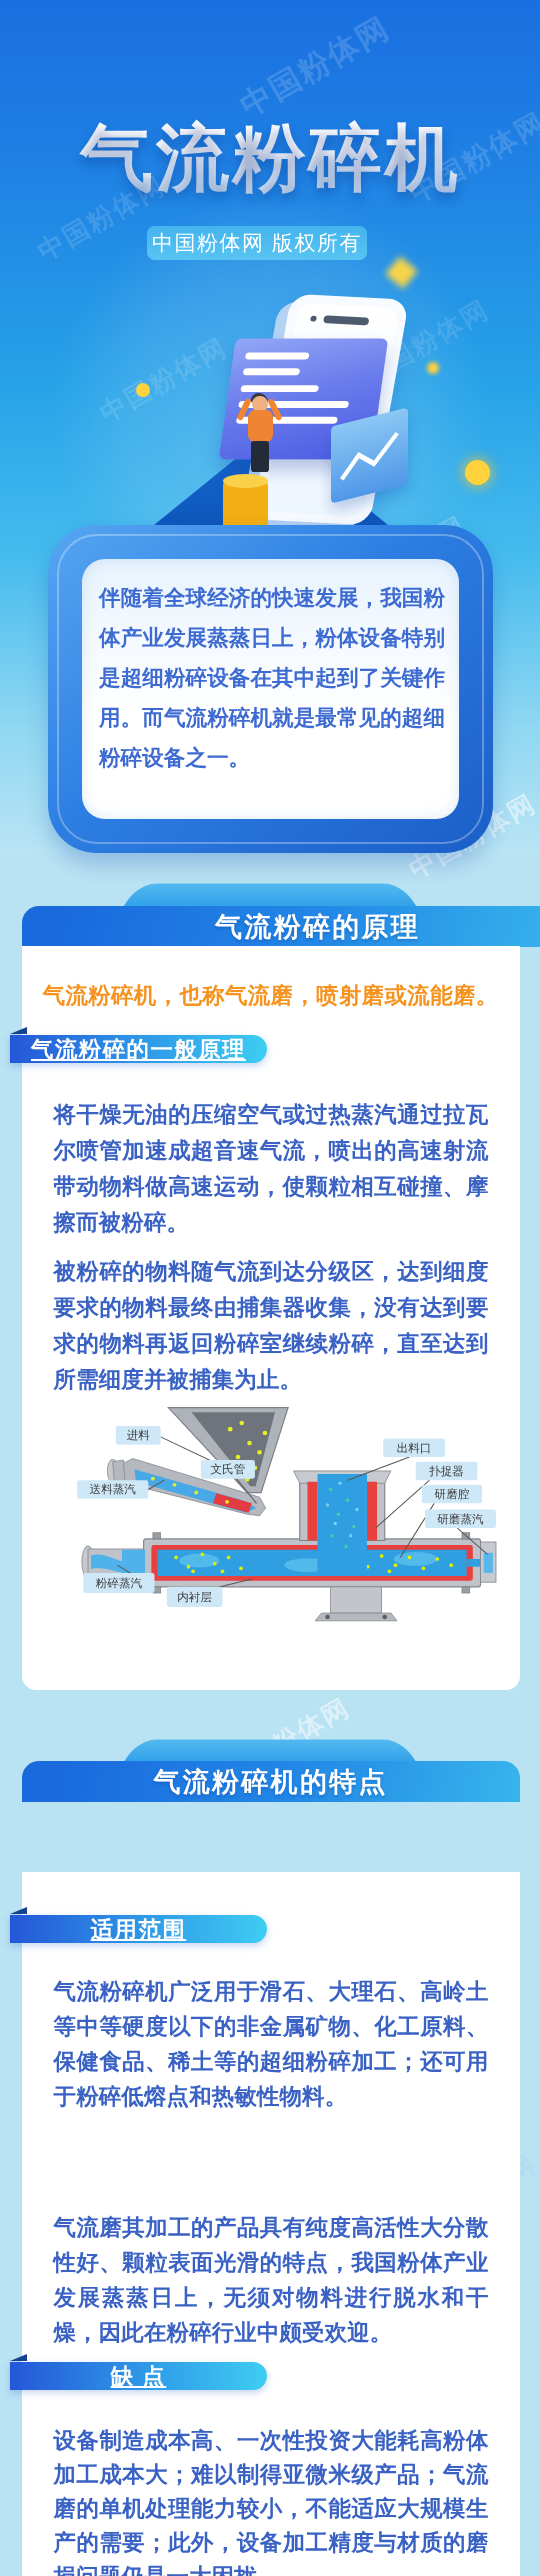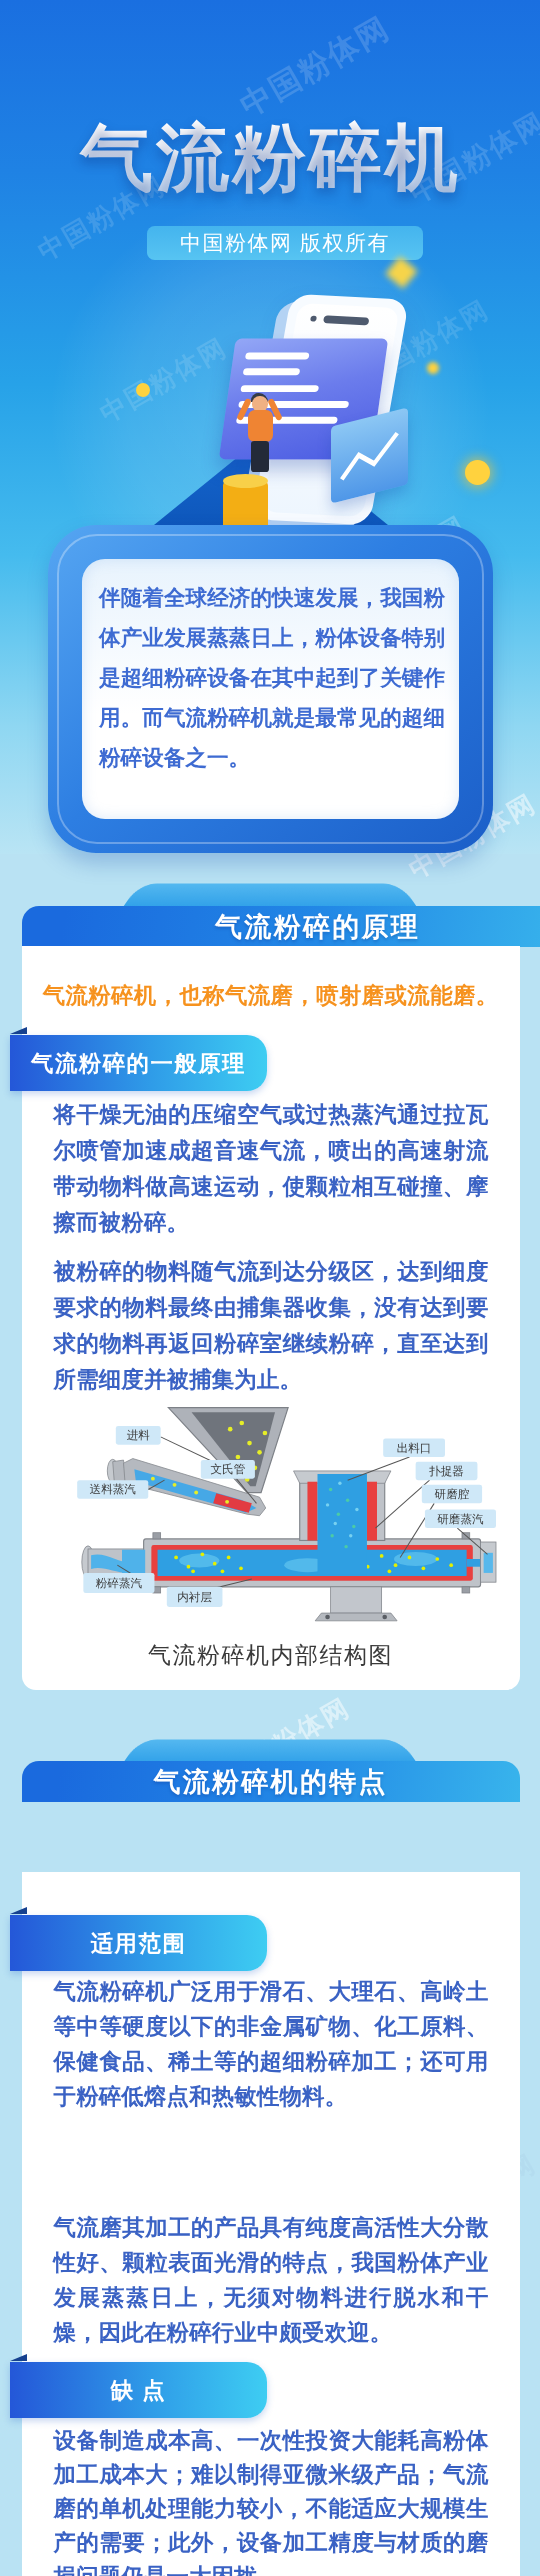--- a/index.html
+++ b/index.html
@@ -10,21 +10,21 @@
     background:linear-gradient(180deg,#1a6fe0 0%,#1f82e4 20%,#27a2e8 45%,#45bbee 65%,#8fd7f2 85%,#b9e4f4 100%);}
   .hero-glow{position:absolute;left:42px;top:197px;width:456px;height:433px;border-radius:50%;
     background:radial-gradient(circle,rgba(255,255,255,.18) 0%,rgba(255,255,255,.10) 45%,rgba(255,255,255,0) 70%);}
   .wm{position:absolute;transform:rotate(-30deg);font-weight:bold;white-space:nowrap;pointer-events:none;letter-spacing:2.3px;}
   
   .title1{position:absolute;left:0;top:29px;width:541px;text-align:center;font-size:66px;font-weight:900;
     color:#f7ea7e;letter-spacing:4.6px;text-shadow:0 4.6px 9.3px rgba(10,40,120,.35);font-family:"Liberation Serif","DejaVu Serif",serif;}
   .title2{position:absolute;left:0;top:110px;width:541px;text-align:center;font-size:73px;font-weight:900;
     color:#ffffff;letter-spacing:3.1px;text-shadow:0 6.2px 10.8px rgba(10,40,120,.35);font-family:"Liberation Serif","DejaVu Serif",serif;
     background:linear-gradient(180deg,#ffffff 35%,#d7e7f8 75%,#bcd7f2 100%);-webkit-background-clip:text;background-clip:text;-webkit-text-fill-color:transparent;}
-  .badge{position:absolute;left:147px;top:226px;width:276px;height:34px;border-radius:7.7px;
+  .badge{position:absolute;left:147px;top:226px;width:220px;height:34px;border-radius:7.7px;
     background:linear-gradient(180deg,#44b4ee,#57c4f2);display:flex;align-items:center;justify-content:center;
     color:#fff;font-size:21px;letter-spacing:1.5px;}
   
   .pyramid{position:absolute;left:138px;top:430px;width:266px;height:108px;
     background:linear-gradient(180deg,#1668d2,#0d55b8);clip-path:polygon(50% 0,100% 100%,0 100%);}
   .phone{position:absolute;left:272px;top:295px;width:117px;height:229px;background:#f7fbff;border-radius:20px;
     transform:rotate(10deg) skewY(-7deg);box-shadow:-10.8px 7.7px 0 rgba(186,214,244,.95),0 14px 23px rgba(20,80,180,.25);}
   .phone-screen{position:absolute;left:8.5px;top:8.5px;right:8.5px;bottom:8.5px;border-radius:14px;
     background:linear-gradient(180deg,#ffffff,#eef6fe);}
   .phone-speaker{position:absolute;left:36px;top:20px;width:45px;height:7.7px;border-radius:4.6px;background:#4e5a6e;}
@@ -63,23 +63,23 @@
     display:flex;align-items:center;justify-content:center;color:#fff;font-size:27px;font-weight:bold;
     letter-spacing:2.3px;text-shadow:0 1.5px 3.1px rgba(10,50,140,.3);z-index:3;}
   .tab{position:absolute;left:121px;width:298px;height:31px;border-radius:20px 20px 0 0;
     background:linear-gradient(180deg,#55b8f0,#2d9fe8);transform:perspective(46px) rotateX(12deg);transform-origin:50% 100%;z-index:2;}
   
   .card{position:absolute;left:21.6px;width:498px;background:#ffffff;border-radius:0 0 14px 14px;z-index:3;}
   .para{position:absolute;left:32px;right:31px;font-size:22.4px;line-height:36px;font-weight:600;
     color:#3a62c4;text-align:justify;letter-spacing:0.2px;}
   .para.s2{line-height:35px;}
   .highlight{position:absolute;left:0;width:498px;text-align:center;font-size:22.4px;font-weight:bold;color:#f6921e;letter-spacing:0.4px;}
-  .pill{position:absolute;left:-11.6px;width:257px;height:56px;border-radius:0 20px 20px 0;
+  .pill{position:absolute;left:-11.6px;width:257px;height:28px;border-radius:0 20px 20px 0;
     background:linear-gradient(90deg,#2457d8 0%,#2f9ce8 55%,#3ecdf2 100%);display:flex;align-items:center;justify-content:center;
-    color:#fff;font-size:22.4px;font-weight:bold;letter-spacing:1.5px;box-shadow:0 3.1px 7.7px rgba(30,90,200,.25);}
+    color:#fff;font-size:22.4px;font-weight:bold;letter-spacing:1.5px;box-shadow:0 3.1px 7.7px rgba(30,90,200,.25);text-decoration:underline;}
   .pill::before{content:'';position:absolute;left:0;top:-7.7px;width:0;height:0;border-style:solid;
     border-width:0 0 7.7px 17px;border-color:transparent transparent #16418f transparent;}
   .diagram{position:absolute;left:32px;top:460px;width:476px;height:221px;}
   .caption{position:absolute;left:0;top:694px;width:498px;text-align:center;font-size:23px;color:#3a3a3a;letter-spacing:1.5px;}
   svg text.lbl{font-size:15px;fill:#3b3b3b;font-family:"Liberation Serif","DejaVu Serif",serif;}
   svg .lblbox{fill:#cfe8f8;}
   svg .lead{stroke:#555;stroke-width:1.3;fill:none;}
 </style>
 </head>
 <body>
@@ -289,21 +289,20 @@
           <text class="lbl" x="487" y="119" text-anchor="middle">研磨腔</text>
           <rect class="lblbox" x="452" y="134" width="92" height="24" rx="3"></rect>
           <text class="lbl" x="498" y="151" text-anchor="middle">研磨蒸汽</text>
           <rect class="lblbox" x="10" y="216" width="92" height="26" rx="3"></rect>
           <text class="lbl" x="56" y="234" text-anchor="middle">粉碎蒸汽</text>
           <rect class="lblbox" x="118" y="234" width="72" height="26" rx="3"></rect>
           <text class="lbl" x="154" y="252" text-anchor="middle">内衬层</text>
         </g>
       </svg>
     </div>
-    <div class="caption">气流粉碎机内部结构图</div>
   </div>
 
   <div class="tab" style="top:1735px;"></div>
   <div class="banner" style="top:1761px;align-items:center;">
     <span>气流粉碎机的特点</span>
   </div>
   <div class="card" style="top:1872px;height:742px;">
     <div class="pill" style="top:43px;">
       <span>适用范围</span>
     </div>

